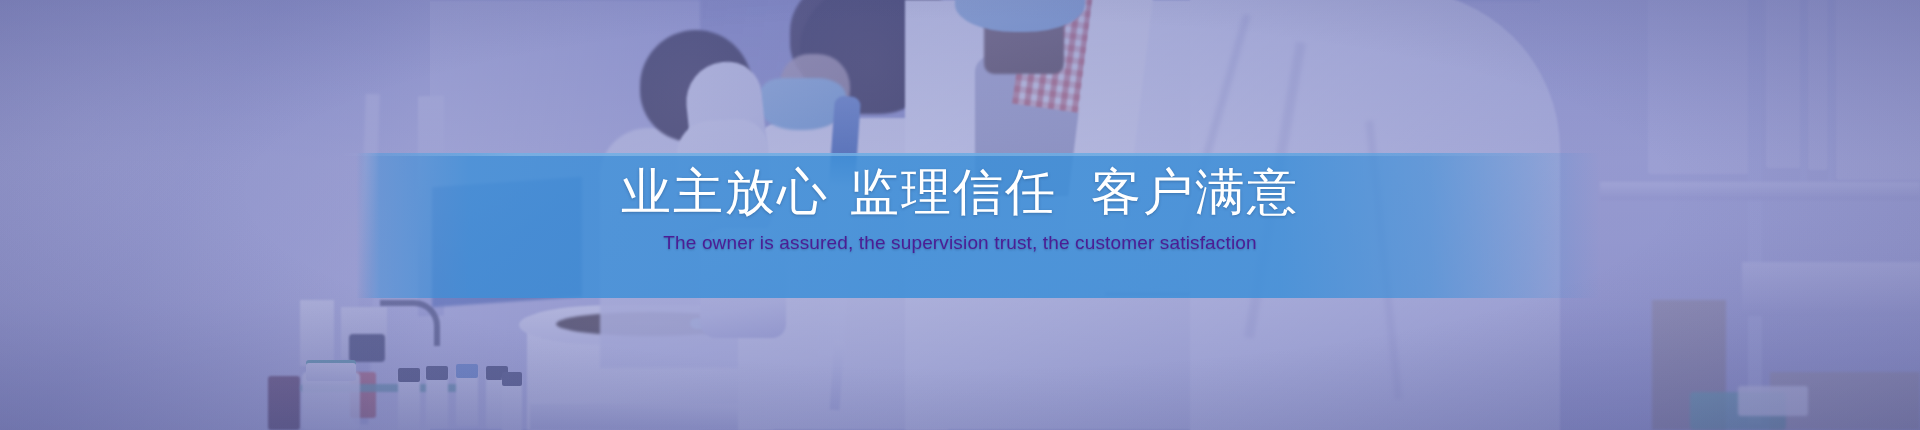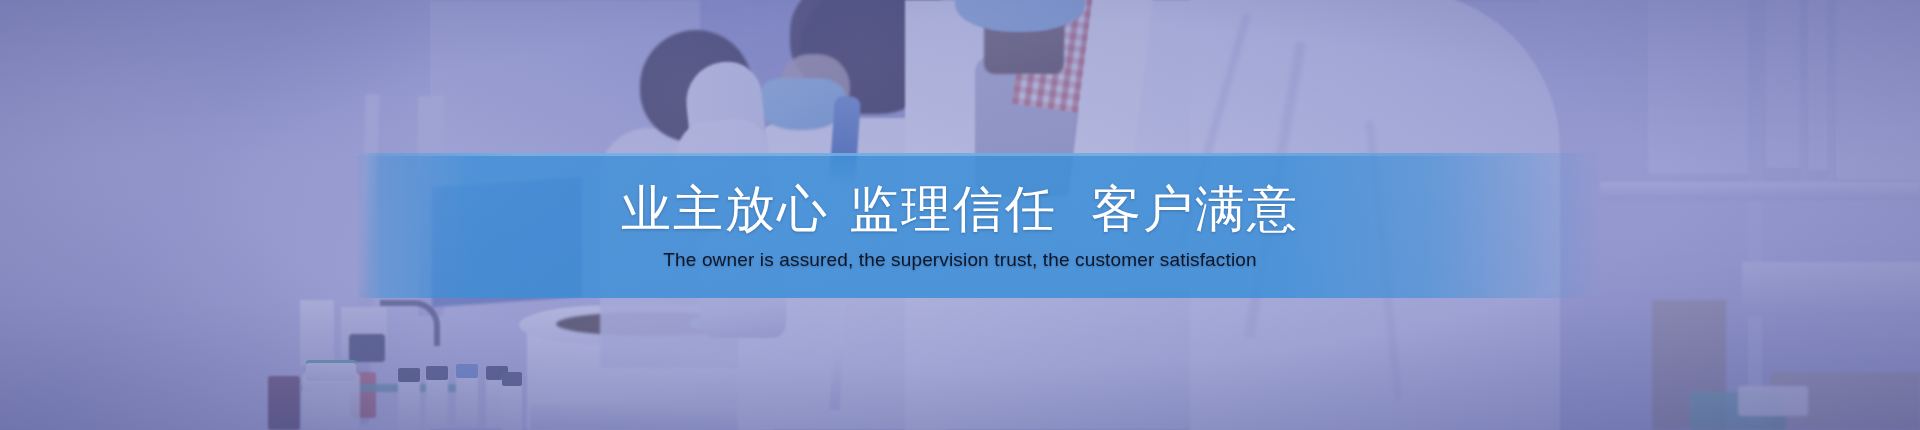--- a/index.html
+++ b/index.html
@@ -348,39 +348,38 @@
       rgba(255,255,255,0) 1560px);
   }
 
   
   .copy{
     position:absolute;
     left:0;right:0;
     text-align:center;
     color:#ffffff;
     pointer-events:none;
-    margin-top:17px;
   }
   .headline{
     font-size:50px;
     line-height:1.06;
     font-weight:400;
     letter-spacing:2px;
     color:#ffffff;
     text-shadow:0 1px 3px rgba(24,52,92,.35);
     white-space:nowrap;
   }
   .headline .gap{display:inline-block;width:20px;}
   .headline .gap-wide{display:inline-block;width:34px;}
   .subline{
     margin-top:13px;
     font-size:19px;
     font-weight:400;
     letter-spacing:.15px;
-    color:#0f172a;
+    color:#4c1d95;
     text-shadow:0 1px 2px rgba(24,52,92,.34);
     white-space:nowrap;
   }
 </style>
 </head>
 <body>
 
 <div class="stage">
 
   <div class="photo">

